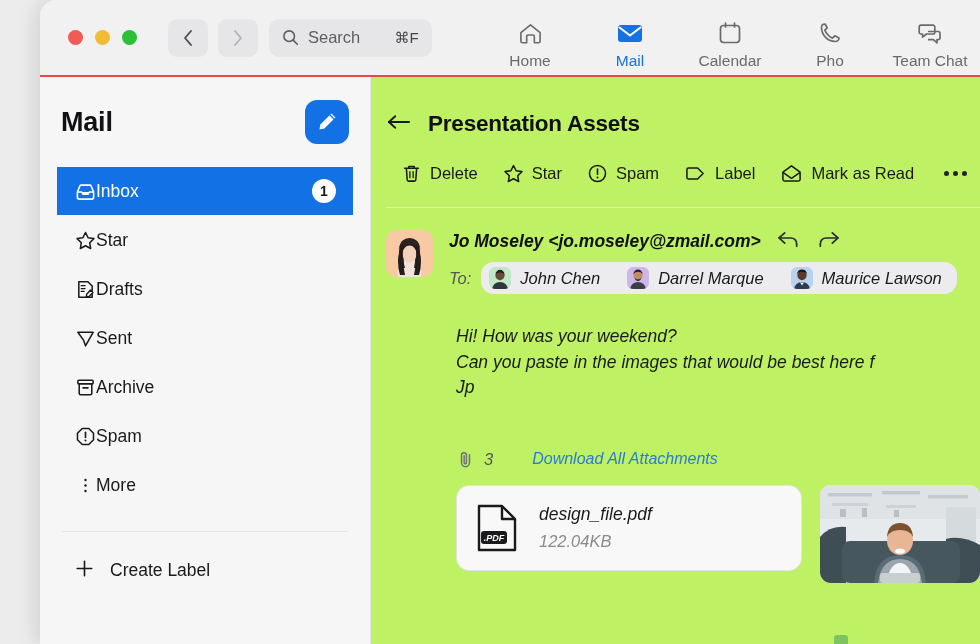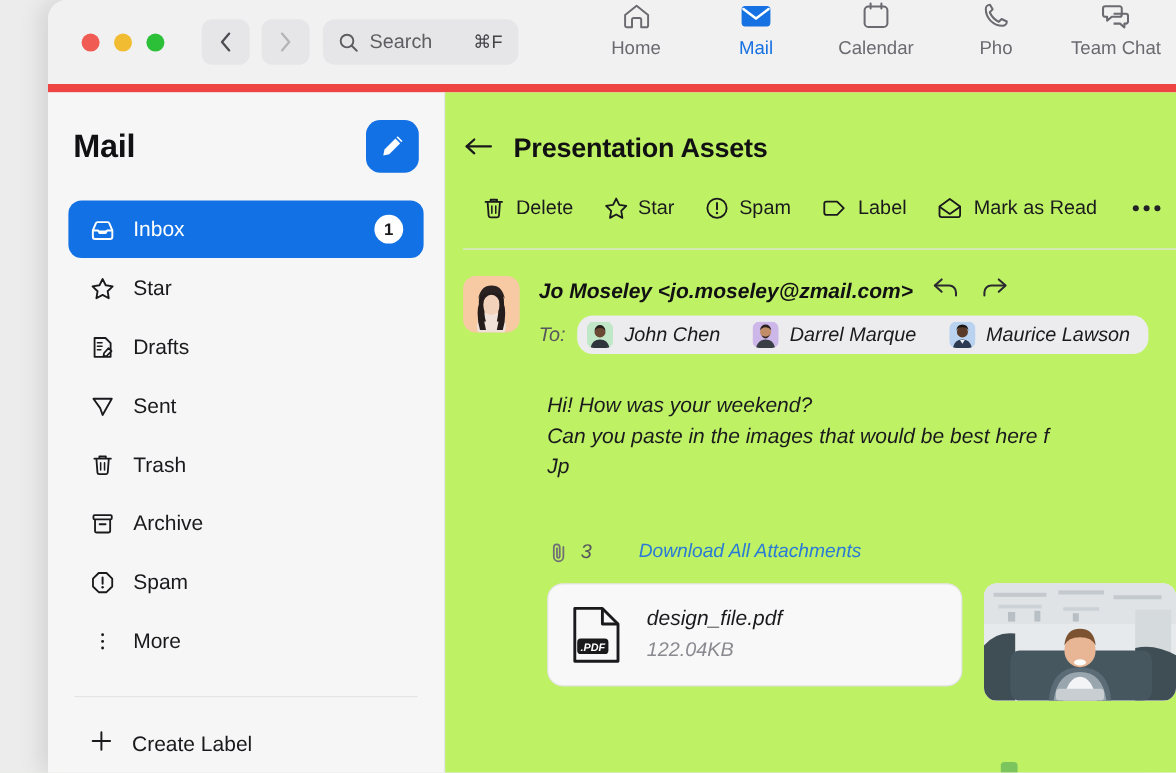--- a/index.html
+++ b/index.html
@@ -16,42 +16,42 @@
     position:absolute; left:40px; top:0; width:940px; height:644px;
     background:#f6f6f7;
     border-top-left-radius:16px;
     box-shadow:-6px 0 18px rgba(0,0,0,.10);
     overflow:hidden;
   }
 
   
   .topbar{
     position:relative; height:77px; background:#f1f1f2;
-    border-bottom:7px solid #ef4444;
+    border-bottom:2px solid #ef4444;
     display:flex; align-items:center;
   }
   .traffic{ display:flex; gap:12px; margin-left:28px; }
   .dot{ width:15px; height:15px; border-radius:50%; }
   .dot.red{background:#f05c54;} .dot.yellow{background:#f1bc31;} .dot.green{background:#2bc038;}
 
   .navbtns{ display:flex; gap:10px; margin-left:31px; }
   .navbtn{
     width:40px; height:38px; border-radius:9px; background:#e6e6e8;
     display:flex; align-items:center; justify-content:center;
   }
   .navbtn svg{ display:block; }
 
   .searchbox{
     margin-left:11px; width:203px; height:38px; border-radius:10px;
     background:#e6e6e8; display:flex; align-items:center; padding:0 13px; gap:9px;
   }
   .search-ph{ font-size:16.5px; color:#5d5d62; flex:1; }
   .search-kbd{ font-size:15px; color:#44444a; letter-spacing:.2px; }
 
-  .tabs{ display:flex; align-items:flex-start; margin-left:48px; gap:0; height:100%; padding-top:0; }
+  .tabs{ display:flex; align-items:flex-start; margin-left:48px; gap:0; height:100%; padding-top:20px; }
   .tab{ width:100px; display:flex; flex-direction:column; align-items:center; gap:6px; }
   .tab .tlabel{ font-size:15.5px; color:#6a6a70; }
   .tab.active .tlabel{ color:#1671e2; }
   .tab .ticon{ height:26px; display:flex; align-items:center; justify-content:center; }
 
   
   .body{ display:flex; height:567px; }
 
   
   .sidebar{
@@ -60,22 +60,22 @@
   }
   .side-head{ display:flex; align-items:center; justify-content:space-between; height:90px; padding:0 4px; }
   .side-title{ font-size:27px; font-weight:700; color:#111114; letter-spacing:-.2px; }
   .compose{
     width:44px; height:44px; border-radius:12px; background:#1271e4;
     display:flex; align-items:center; justify-content:center;
   }
 
   .navlist{ display:flex; flex-direction:column; gap:1px; }
   .navitem{
-    height:48px; border-radius:11px; display:flex; align-items:center;
-    padding:0 17px; gap:15px; color:#1a1a1d;
+    height:48px; border-radius:0; display:flex; align-items:center;
+    padding:0 17px; color:#1a1a1d;
   }
   .navitem.selected{ background:#1271e4; color:#fff; }
   .navitem .nicon{ width:22px; display:flex; align-items:center; justify-content:center; }
   .navitem .nlabel{ font-size:17.5px; flex:1; }
   .badge{
     min-width:24px; height:24px; padding:0 7px; border-radius:12px; background:#fff;
     color:#1a1a1d; font-size:14px; font-weight:600;
     display:flex; align-items:center; justify-content:center;
   }
   .navitem.subtle .nicon{ justify-content:center; }
@@ -281,31 +281,20 @@
 
           <div class="navitem">
             <span class="nicon">
               <svg width="21" height="21" viewBox="0 0 22 22">
                 <path d="M3 4.5 h16 l-8 14.2 -2.1-6 Z" fill="none" stroke="#1a1a1d" stroke-width="1.6" stroke-linejoin="round"></path>
               </svg>
             </span>
             <span class="nlabel">Sent</span>
           </div>
 
-          <div class="navitem">
-            <span class="nicon">
-              <svg width="21" height="21" viewBox="0 0 22 22">
-                <path d="M3.8 5.5 h14.4" stroke="#1a1a1d" stroke-width="1.6" stroke-linecap="round"></path>
-                <path d="M8.2 5.5 V3.6 h5.6 v1.9" fill="none" stroke="#1a1a1d" stroke-width="1.6" stroke-linejoin="round"></path>
-                <path d="M5.6 5.5 l.9 12.1 a1.5 1.5 0 0 0 1.5 1.4 h6 a1.5 1.5 0 0 0 1.5-1.4 l.9-12.1" fill="none" stroke="#1a1a1d" stroke-width="1.6" stroke-linejoin="round"></path>
-                <path d="M9.3 9 v6.4 M12.7 9 v6.4" stroke="#1a1a1d" stroke-width="1.35" stroke-linecap="round"></path>
-              </svg>
-            </span>
-            <span class="nlabel">Trash</span>
-          </div>
 
           <div class="navitem">
             <span class="nicon">
               <svg width="21" height="21" viewBox="0 0 22 22">
                 <rect x="3" y="3.4" width="16" height="3.8" rx="1" fill="none" stroke="#1a1a1d" stroke-width="1.6"></rect>
                 <path d="M4.4 7.4 v9.6 a1.6 1.6 0 0 0 1.6 1.6 h10 a1.6 1.6 0 0 0 1.6-1.6 V7.4" fill="none" stroke="#1a1a1d" stroke-width="1.6" stroke-linejoin="round"></path>
                 <path d="M8.4 11.4 h5.2" stroke="#1a1a1d" stroke-width="1.6" stroke-linecap="round"></path>
               </svg>
             </span>
             <span class="nlabel">Archive</span>

